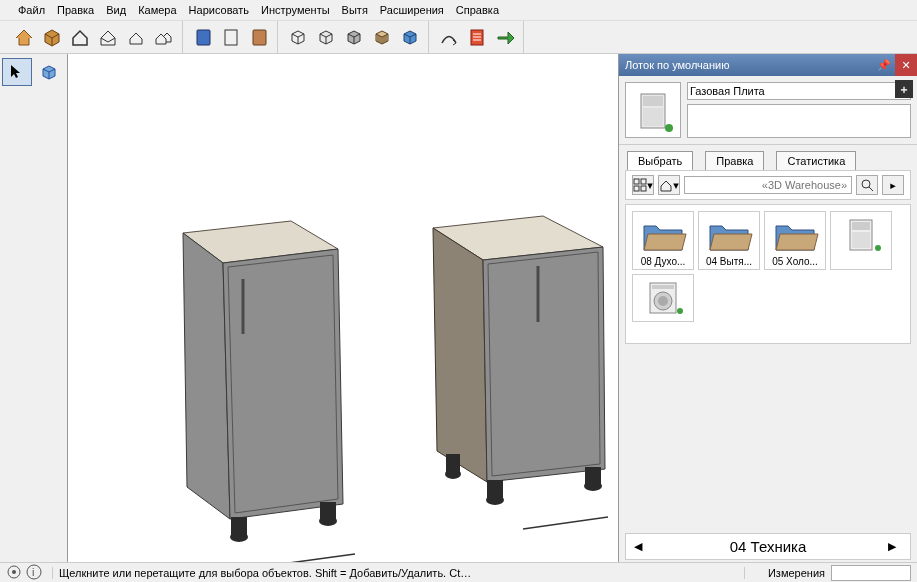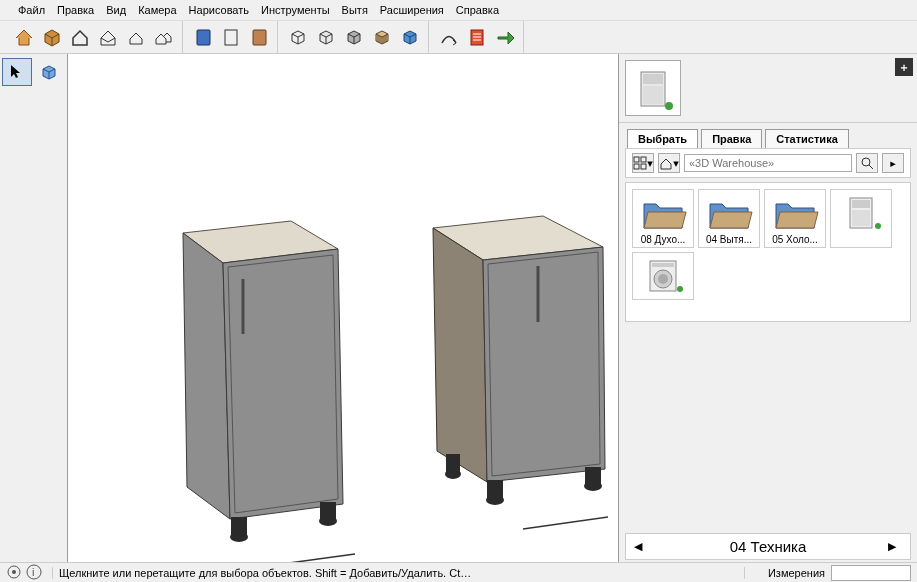--- a/index.html
+++ b/index.html
@@ -28,26 +28,26 @@
 .tray-hbtn { width: 22px; height: 22px; display: flex; align-items: center; justify-content: center; color: #fff; }
 .tray-hbtn.close { background: #c04040; }
 
 .comp-info { display: flex; padding: 6px; gap: 6px; background:#f0f0f0; border-bottom:1px solid #ccc; position:relative; }
 .comp-thumb { width: 56px; height: 56px; border: 1px solid #aaa; background: #fff; display: flex; align-items: center; justify-content: center; }
 .comp-fields { flex: 1; display: flex; flex-direction: column; gap: 4px; }
 .comp-fields input, .comp-fields textarea { border: 1px solid #aaa; background: #fff; padding: 2px; font-size: 11px; width: 100%; resize:none; }
 .comp-fields textarea { height: 34px; }
 .plus-btn { position: absolute; right: 4px; top: 4px; width: 18px; height: 18px; background: #333; color: #fff; display: flex; align-items: center; justify-content: center; font-weight: bold; }
 
-.tabs { display: flex; background:#f0f0f0; padding: 6px 8px 0; gap: 3px; font-weight: bold; }
+.tabs { display: flex; background:#f0f0f0; padding: 6px 8px 0; gap: 12px; }
 .tab { padding: 3px 10px; border: 1px solid #999; border-bottom: none; background: #f8f8f8; }
 .tab.active { background: #fff; }
 
 .browser-bar { display: flex; align-items: center; padding: 4px 6px; gap: 4px; background: #fff; border: 1px solid #ccc; margin: 0 6px; }
-.bb-input { flex: 1; border: 1px solid #aaa; padding: 2px 4px; color: #888; min-width:120px;}
+.bb-input { flex: 1; border: 1px solid #aaa; padding: 2px 4px; color: #888; min-width:120px;text-align:right;}
 .bb-btn { width: 22px; height: 20px; border: 1px solid #aaa; background: #f0f0f0; display: flex; align-items: center; justify-content: center; }
 
 .grid { display: flex; flex-wrap: wrap; gap: 4px; padding: 6px; background: #fff; margin: 4px 6px; border: 1px solid #ccc; align-content:flex-start; min-height:140px;}
 .folder-item { width: 62px; display: flex; flex-direction: column; align-items: center; border:1px solid #ccc; padding:2px; }
 .folder-icon { width: 56px; height: 42px; display: flex; align-items: center; justify-content: center; }
 .folder-label { font-size: 10px; text-align: center; white-space: nowrap; overflow: hidden; text-overflow: ellipsis; width: 58px; }
 
 .nav-bar { display: flex; align-items: center; justify-content: space-between; padding: 4px 8px; background: #fff; border: 1px solid #ccc; margin: 2px 6px; }
 .nav-center { font-size: 15px; }
 .nav-arrow { width: 14px; height: 14px; }
@@ -401,29 +401,40 @@
         <rect x="162" y="263" width="16" height="19" fill="#2a2a2a"></rect>
         <ellipse cx="30" cy="270" rx="8" ry="5" fill="#2a2a2a"></ellipse>
         <rect x="23" y="250" width="14" height="20" fill="#2a2a2a"></rect>
         <line x1="100" y1="325" x2="200" y2="311" stroke="#333" stroke-width="1.5"></line>
       </g>
     </svg>
     <div class="cursor-arrow">➤</div>
   </div>
 
   <div class="tray-panel">
+    <div class="tray-header">
+      <span>Лоток по умолчанию</span>
+      <div class="tray-header-controls">
+        <div class="tray-hbtn">📌</div>
+        <div class="tray-hbtn close">✕</div>
+      </div>
+    </div>
 
     <div class="comp-info">
       <div class="comp-thumb">
         <svg width="48" height="48">
             <rect x="12" y="8" width="24" height="34" fill="#e8e8e8" stroke="#888"></rect>
             <rect x="14" y="10" width="20" height="10" fill="#cfcfcf"></rect>
             <rect x="14" y="22" width="20" height="18" fill="#ddd"></rect>
             <circle cx="40" cy="42" r="4" fill="#40a040"></circle>
           </svg>
+      </div>
+      <div class="comp-fields">
+        <input value="Газовая Плита" style="">
+        <textarea style=""></textarea>
       </div>
       <div class="plus-btn">＋</div>
     </div>
 
     <div class="tabs">
       <div class="tab active">Выбрать</div>
       <div class="tab">Правка</div>
       <div class="tab">Статистика</div>
     </div>
 

